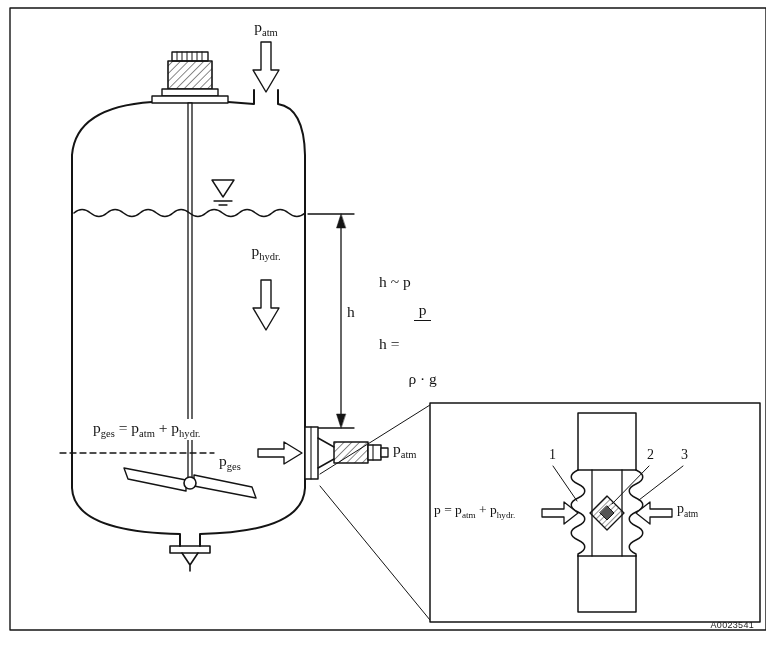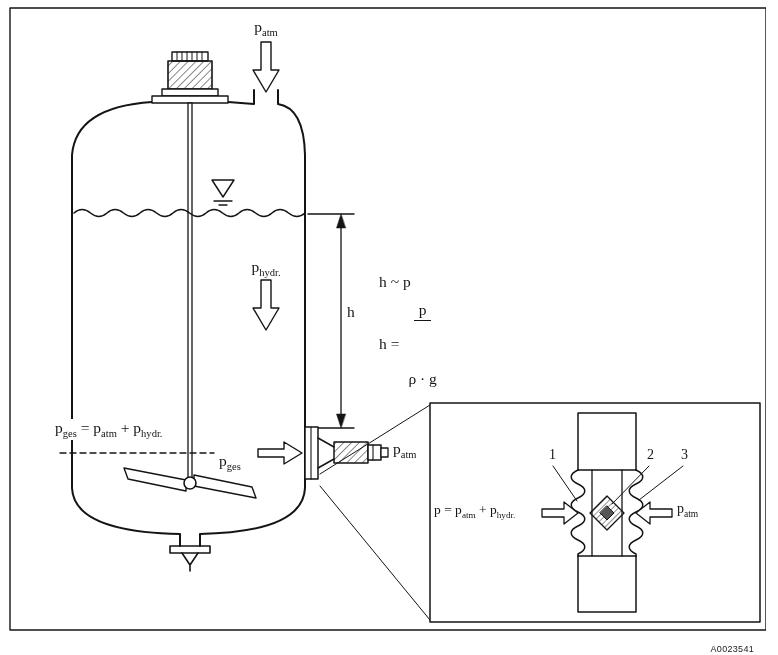--- a/index.html
+++ b/index.html
@@ -1,21 +1,21 @@
 <!DOCTYPE html>
 <html><head>
 <meta charset="utf-8">
 <style>
   html,body{margin:0;padding:0;background:#fff;}
   .stage{position:relative;width:766px;height:655px;background:#ffffff;overflow:hidden;}
   .stage svg{position:absolute;left:0;top:0;}
   .lbl{position:absolute;font-family:"Liberation Serif",serif;font-size:15.5px;color:#141414;
        white-space:nowrap;line-height:1.15;}
   .center{transform:translateX(-50%);}
-  .bg{background:#fff;padding:0 3px;}
+  .bg{background:#fff;padding:0 3px;margin-left:38px;}
   .small{font-size:14px;}
   .inset-f{font-size:13.5px;text-align:center;}
   sub{font-size:0.68em;}
   .frac-row{display:flex;align-items:center;gap:7px;}
   .frac{display:inline-flex;flex-direction:column;align-items:center;text-align:center;}
   .frac .num{padding:0 5px 1px;border-bottom:1.4px solid #141414;}
   .frac .den{padding:1px 2px 0;margin-top:48px;}
   .code{position:absolute;font-family:"Liberation Sans",sans-serif;font-size:9px;color:#1a1a1a;letter-spacing:.3px;}
 </style>
 </head>
@@ -93,21 +93,21 @@
       <line x1="649" y1="466" x2="612" y2="504" stroke-width="1"></line>
       <line x1="683" y1="466" x2="639" y2="500" stroke-width="1"></line>
       <polygon fill="#fff" stroke-width="1.3" points="542,509 564,509 564,502 578,513 564,524 564,517 542,517"></polygon>
       <polygon fill="#fff" stroke-width="1.3" points="672,509 650,509 650,502 636,513 650,524 650,517 672,517"></polygon>
     </g>
   </svg>
 
   <div class="lbl center" style="left:266px;top:18px">p<sub>atm</sub></div>
 
 
-  <div class="lbl center" style="left:266px;top:258px">p<sub>hydr.</sub></div>
+  <div class="lbl center" style="left:266px;top:242px">p<sub>hydr.</sub></div>
 
   <div class="lbl" style="left:379px;top:273px">h ~ p</div>
 
   <div class="lbl frac-row" style="left:379px;top:301px">
     <span>h =</span>
     <span class="frac">
       <span class="num">p</span>
       <span class="den">ρ · g</span>
     </span>
   </div>
@@ -118,14 +118,14 @@
   <div class="lbl" style="left:219px;top:452px">p<sub>ges</sub></div>
   <div class="lbl" style="left:393px;top:440px">p<sub>atm</sub></div>
 
   <div class="lbl small" style="left:549px;top:447px">1</div>
   <div class="lbl small" style="left:647px;top:447px">2</div>
   <div class="lbl small" style="left:681px;top:447px">3</div>
 
   <div class="lbl inset-f" style="left:434px;top:502px">p = p<sub>atm</sub> + p<sub>hydr.</sub></div>
   <div class="lbl small" style="left:677px;top:501px">p<sub>atm</sub></div>
 
-  <div class="code" style="right:12px;top:644px">A0023541</div>
+  <div class="code" style="right:12px;top:620px">A0023541</div>
 </div>
 
 </body></html>

